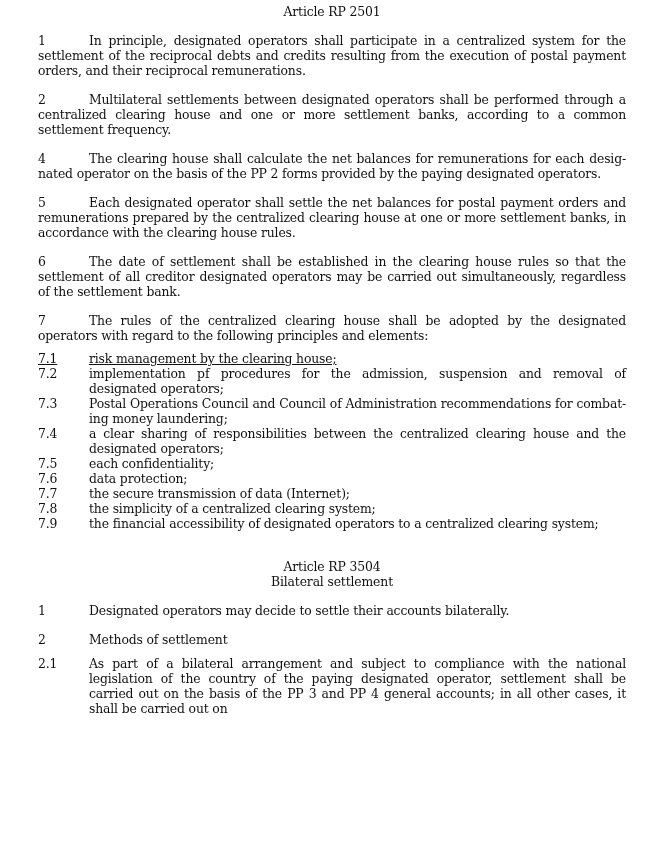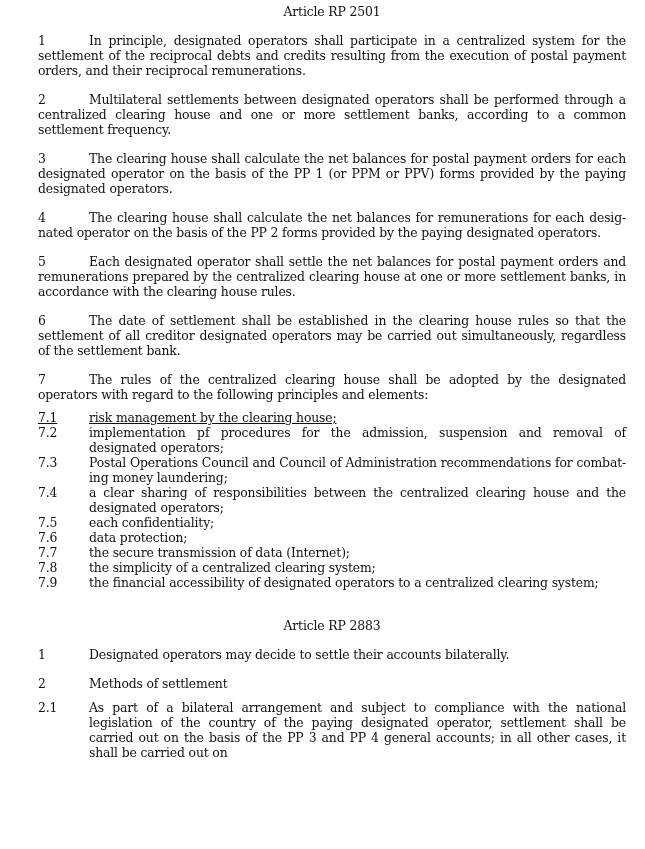--- a/index.html
+++ b/index.html
@@ -28,21 +28,20 @@
 <body>
 
 <div class="page">
 
   <div class="art-head">
     <div>Article RP 2501</div>
   </div>
 
   <p class="para"><span class="num">1</span><span>In principle, designated operators shall participate in a centralized system for the settlement of the reciprocal debts and credits resulting from the execution of postal payment orders, and their reciprocal remunerations.</span></p>
   <p class="para"><span class="num">2</span><span>Multilateral settlements between designated operators shall be performed through a centralized clearing house and one or more settlement banks, according to a common settlement frequency.</span></p>
-  <p class="para"><span class="num">3</span><span>The clearing house shall calculate the net balances for postal payment orders for each designated operator on the basis of the PP 1 (or PPM or PPV) forms provided by the paying designated operators.</span></p>
   <p class="para"><span class="num">4</span><span>The clearing house shall calculate the net balances for remunerations for each desig-nated operator on the basis of the PP 2 forms provided by the paying designated operators.</span></p>
   <p class="para"><span class="num">5</span><span>Each designated operator shall settle the net balances for postal payment orders and remunerations prepared by the centralized clearing house at one or more settlement banks, in accordance with the clearing house rules.</span></p>
   <p class="para"><span class="num">6</span><span>The date of settlement shall be established in the clearing house rules so that the settlement of all creditor designated operators may be carried out simultaneously, regardless of the settlement bank.</span></p>
   <p class="para"><span class="num">7</span><span>The rules of the centralized clearing house shall be adopted by the designated operators with regard to the following principles and elements:</span></p>
 
   <div class="item first">
       <span class="num">7.1</span>
       <span class="txt">risk management by the clearing house;</span>
     </div>
   <div class="item">
@@ -74,21 +73,22 @@
       <span class="txt">the simplicity of a centralized clearing system;</span>
     </div>
   <div class="item">
       <span class="num">7.9</span>
       <span class="txt">the financial accessibility of designated operators to a centralized clearing system;</span>
     </div>
 
   <div class="gap-lg"></div>
 
   <div class="art-head">
-    <div>Article RP 2883</div>
+    <div>Article RP 3504</div>
+    <div>Bilateral settlement</div>
   </div>
 
   <div class="bil">
       <span class="num">1</span>
       <span class="txt">Designated operators may decide to settle their accounts bilaterally.</span>
     </div>
   <div class="bil">
       <span class="num">2</span>
       <span class="txt">Methods of settlement</span>
     </div>

